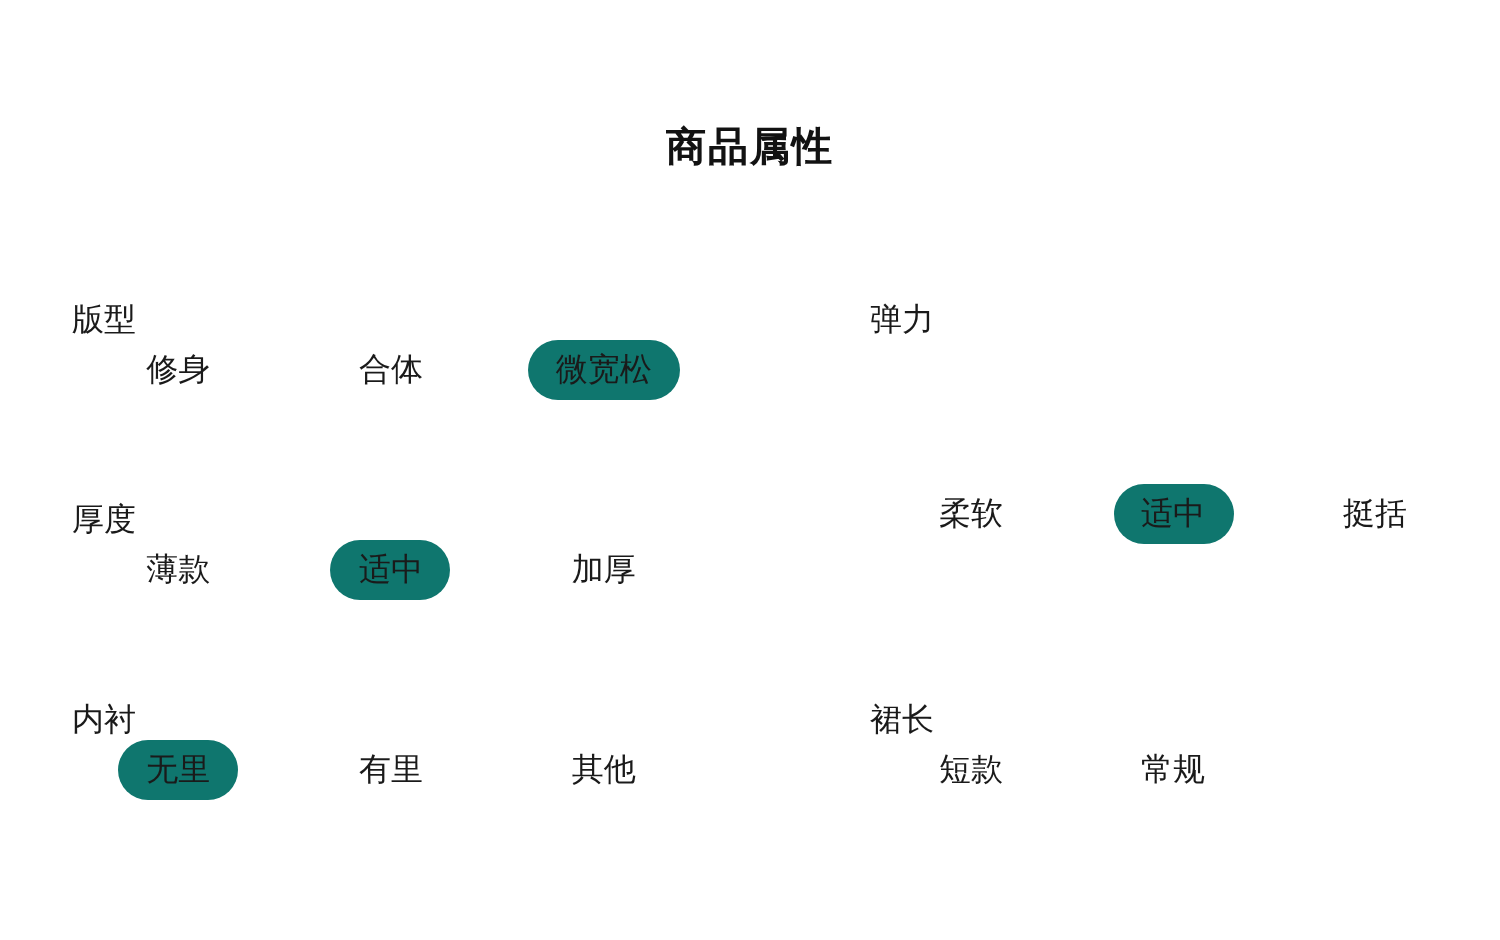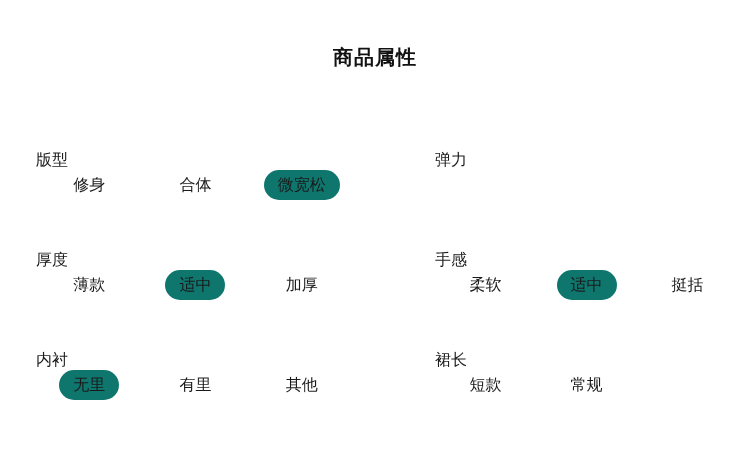--- a/index.html
+++ b/index.html
@@ -15,21 +15,21 @@
     overflow: hidden;
   }
   .page {
     position: relative;
     width: 750px;
     height: 470px;
     box-sizing: border-box;
   }
   .page-title {
     position: absolute;
-    top: 44px;
+    top: 60px;
     left: 0;
     width: 750px;
     text-align: center;
     font-size: 20px;
     font-weight: bold;
     letter-spacing: 1px;
     color: #121212;
   }
   .attr-grid {
     position: absolute;
@@ -122,21 +122,20 @@
           </div>
           <div class="option">
             <span class="option-chip selected">适中</span>
           </div>
           <div class="option">
             <span class="option-chip">加厚</span>
           </div>
         </div>
       </div>
       <div class="attr-group col-right">
-        <div class="group-label">手感</div>
         <div class="option-row">
           <div class="option">
             <span class="option-chip">柔软</span>
           </div>
           <div class="option">
             <span class="option-chip selected">适中</span>
           </div>
           <div class="option">
             <span class="option-chip">挺括</span>
           </div>

